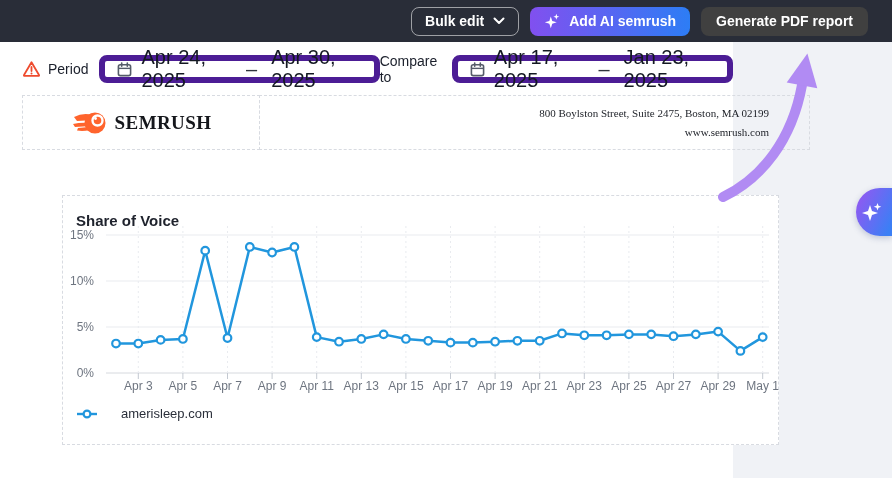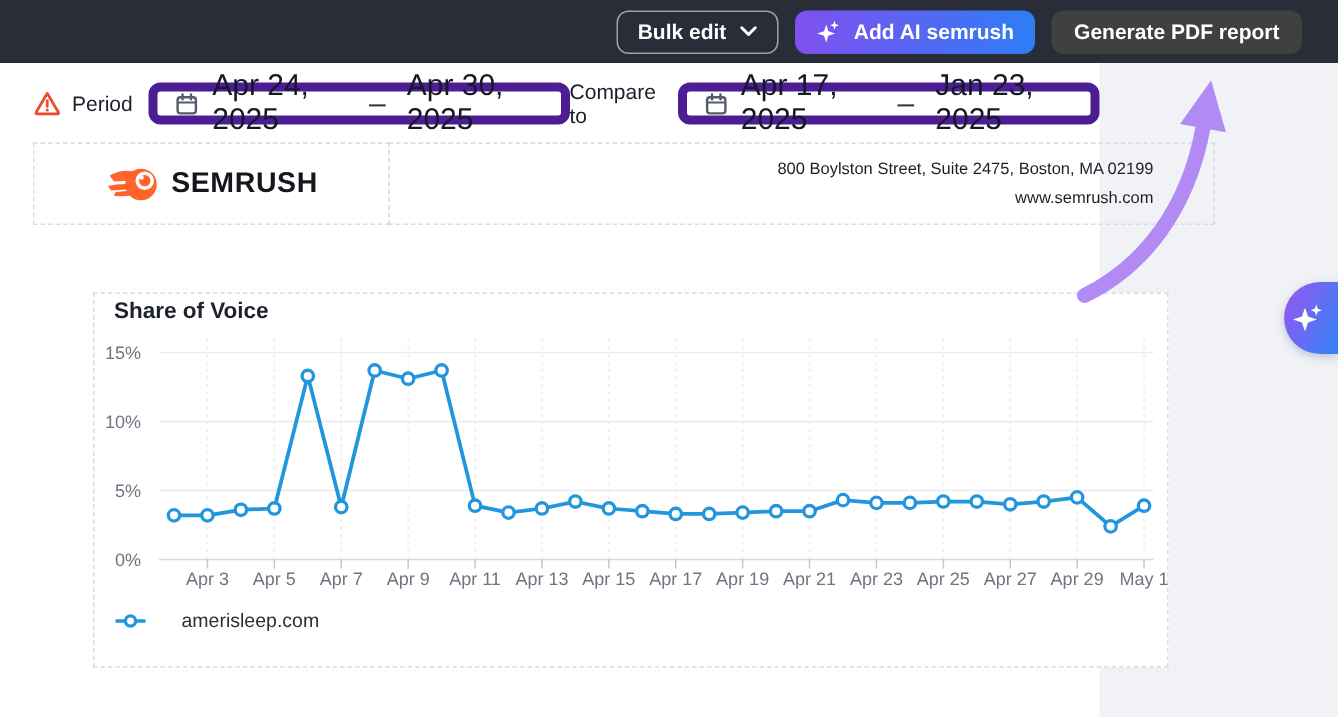--- a/index.html
+++ b/index.html
@@ -40,38 +40,38 @@
   .plabel { font-size:14px; color:#1a1f2b; }
   .date-input {
     height:28px; border:6px solid #4c1d95; border-radius:8px; background:#fff;
     display:flex; align-items:center; padding:0 12px; margin:0 0 0 11px;
     font-size:20px; color:#141922; cursor:pointer;
   }
   .date-input .cal { margin-right:9px; display:flex; }
   .date-sep { margin:0 14px; color:#30343d; }
   .compare-label { font-size:14px; color:#1a1f2b; }
   
-  .report-header { display:flex; margin:12px 0 0 22px; width:788px; height:55px; }
+  .report-header { display:flex; margin:12px 0 0 22px; width:788px; height:55px;font-family:Liberation Serif, serif; }
   .logo-box {
     width:238px; height:55px; border:1px dashed #d8dbe1;
     display:flex; align-items:center; justify-content:center; gap:8px;
   }
   .brand-text { font-size:19px; font-weight:800; letter-spacing:.4px; color:#15171c; }
   .addr-box {
     flex:1; height:55px; border:1px dashed #d8dbe1; margin-left:-1px;
     display:flex; flex-direction:column; justify-content:center; align-items:flex-end;
     padding-right:40px; font-size:11px; color:#1c1f26;
   }
   .addr-line1 { margin-bottom:7px; }
   
   .chart-panel {
     position:relative; margin:45px 0 0 62px; width:717px; height:250px;
     border:1px dashed #d8dbe1; background:#fff;
   }
-  .chart-title { position:absolute; left:13px; top:3px; font-size:15px; font-weight:700; color:#1e222c; }
+  .chart-title { position:absolute; left:13px; top:16px; font-size:15px; font-weight:700; color:#1e222c; }
   #sov-svg { position:absolute; left:0; top:0; }
   #sov-svg text { font-family:"Liberation Sans", sans-serif; }
   .legend { position:absolute; left:13px; top:210px; display:flex; align-items:center; gap:23px; cursor:pointer; }
   .legend-label { font-size:13px; color:#2a2f3a; }
   
   .arrow-svg { position:absolute; left:690px; top:40px; pointer-events:none; z-index:5; }
   
   .ai-fab {
     position:absolute; right:0; top:188px; width:36px; height:48px;
     border-radius:26px 0 0 26px;

